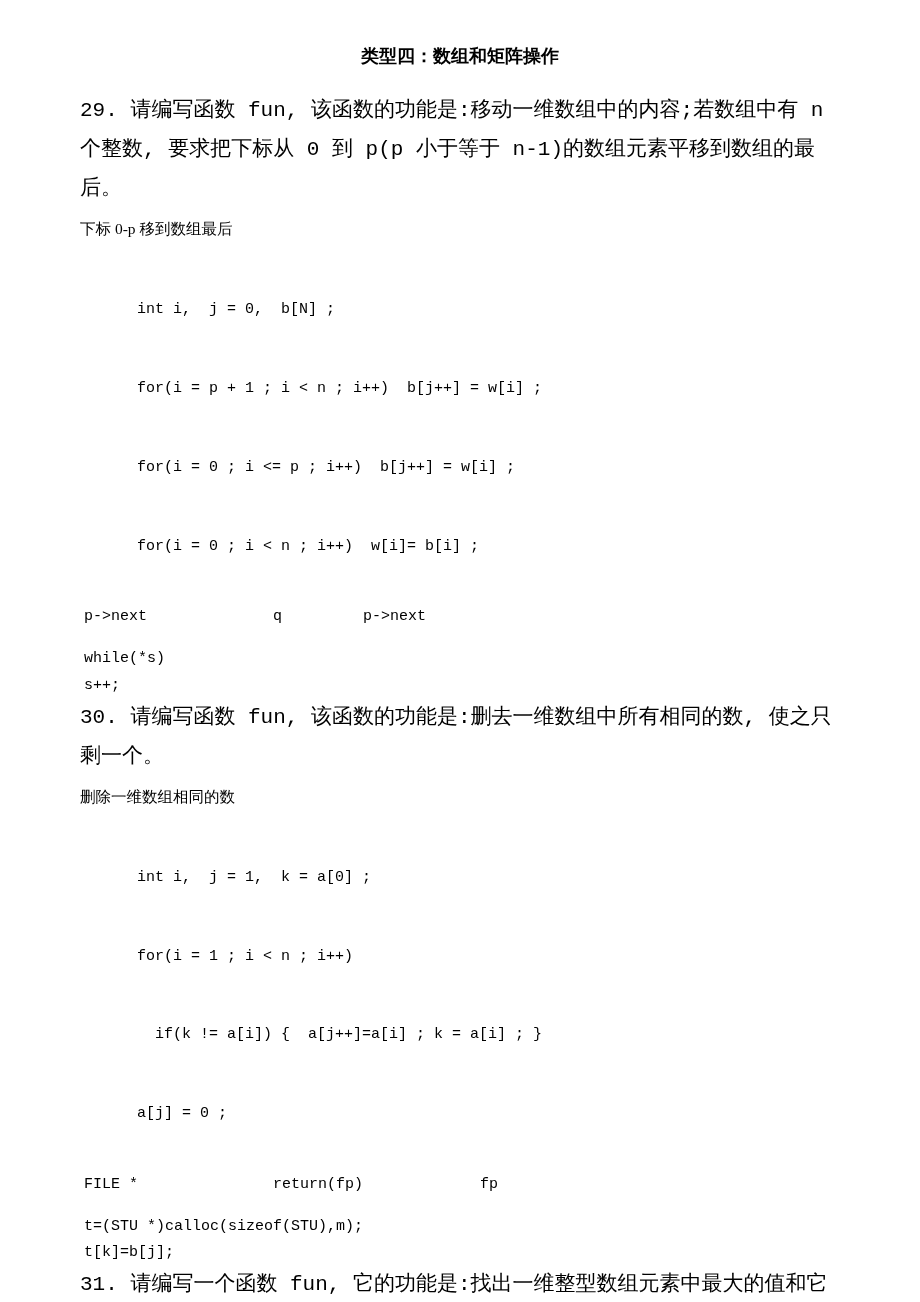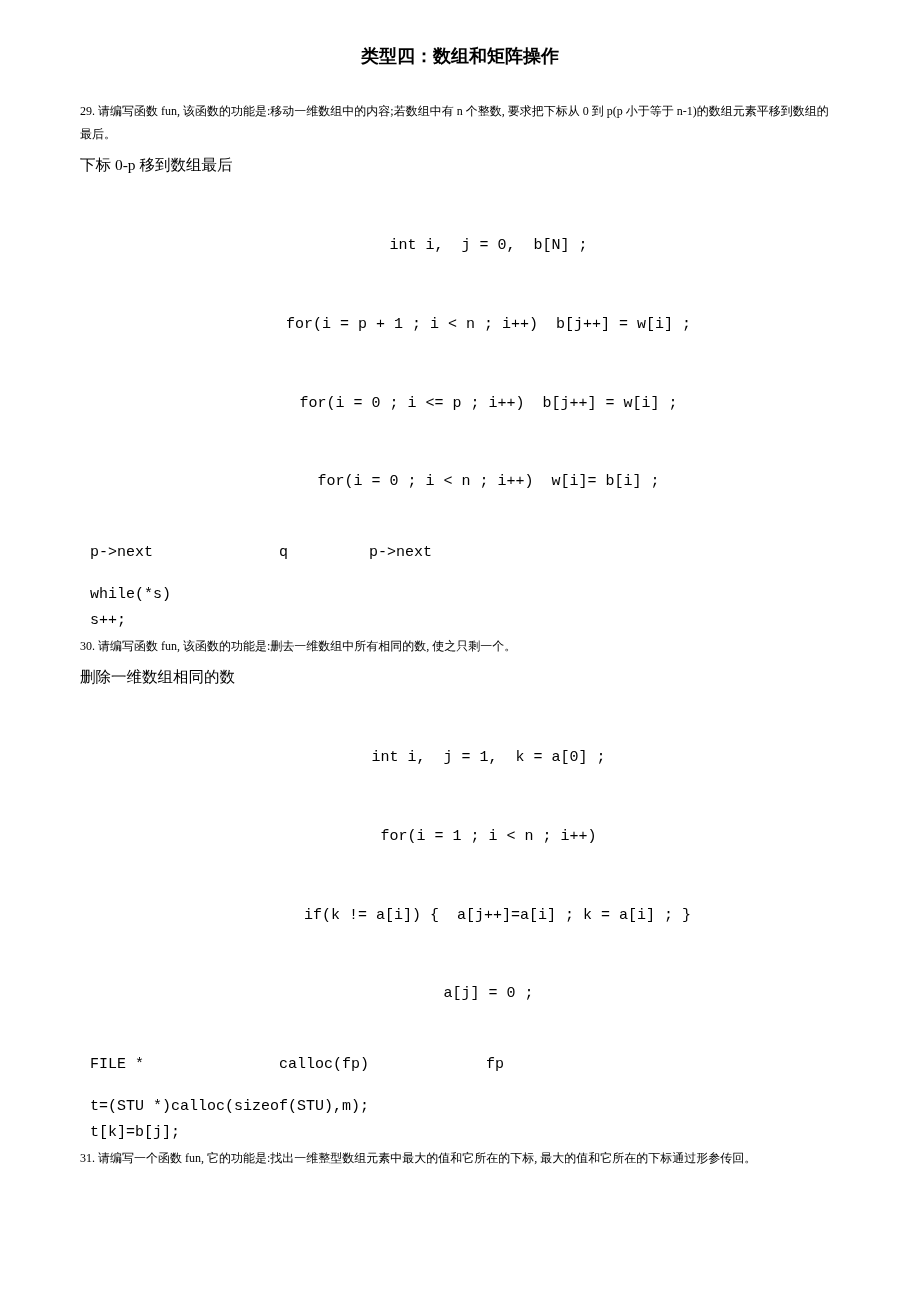--- a/index.html
+++ b/index.html
@@ -16,28 +16,29 @@
       width: 920px;
       min-height: 1302px;
       padding: 40px 80px;
       line-height: 1.8;
     }
 
     .page-title {
       text-align: center;
       font-weight: bold;
       font-size: 18px;
-      margin-bottom: 28px;
+      margin-bottom: 20px;
       font-family: "SimHei", "黑体", sans-serif;
     }
 
     .section-text {
-      font-size: 12px;
+      font-size: 21px;
       line-height: 1.85;
       margin-bottom: 6px;
+      font-family: Liberation Mono, monospace;
     }
 
     .section-label {
       font-size: 15.5px;
       margin-bottom: 2px;
     }
 
     .code-block {
       font-family: "Courier New", Courier, monospace;
       font-size: 15px;
@@ -45,30 +46,29 @@
       line-height: 1.75;
       white-space: pre;
     }
 
     .code-line {
       display: block;
       font-family: "Courier New", Courier, monospace;
       font-size: 15px;
       line-height: 1.75;
       white-space: pre;
-      text-align: center;
     }
 
     .inline-code-line {
       display: block;
       font-family: "Courier New", Courier, monospace;
       font-size: 15px;
       line-height: 1.75;
       white-space: pre;
-      margin-left: 10px;
+      margin-left: 4px;
     }
 
     .spacer {
       height: 16px;
     }
   </style>
 </head>
 <body>
 
 <div class="page-title">类型四：数组和矩阵操作</div>
@@ -99,20 +99,20 @@
 
 <div class="code-block">
   <span class="code-line">   int i,  j = 1,  k = a[0] ;</span>
   <span class="code-line">   for(i = 1 ; i &lt; n ; i++)</span>
   <span class="code-line">     if(k != a[i]) {  a[j++]=a[i] ; k = a[i] ; }</span>
   <span class="code-line">   a[j] = 0 ;</span>
 </div>
 
 <div class="spacer"></div>
 
-<div class="inline-code-line">FILE *               calloc(fp)             fp</div>
+<div class="inline-code-line">FILE *               return(fp)             fp</div>
 
 <div class="spacer"></div>
 
 <div class="inline-code-line">t=(STU *)calloc(sizeof(STU),m);</div>
 <div class="inline-code-line">t[k]=b[j];</div>
 
 <div class="section-text">31. 请编写一个函数 fun, 它的功能是:找出一维整型数组元素中最大的值和它所在的下标, 最大的值和它所在的下标通过形参传回。</div>
 
 </body></html>

